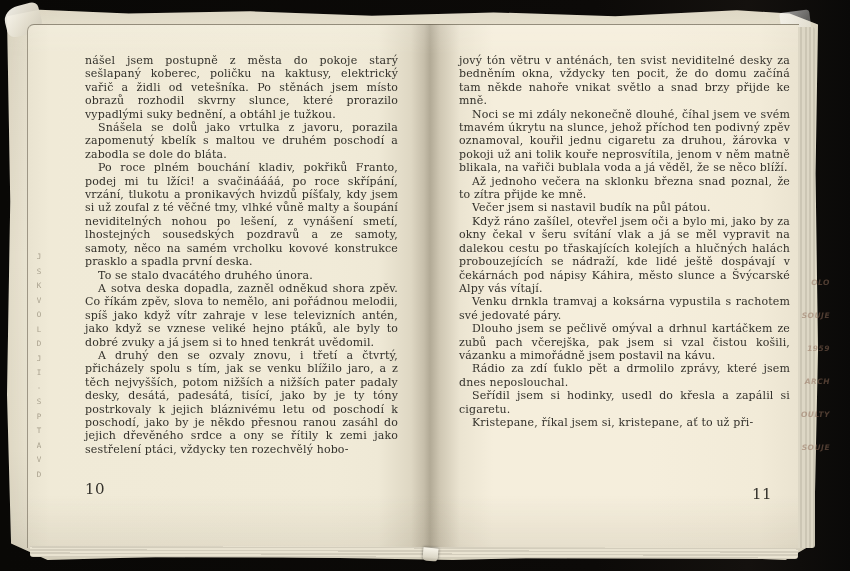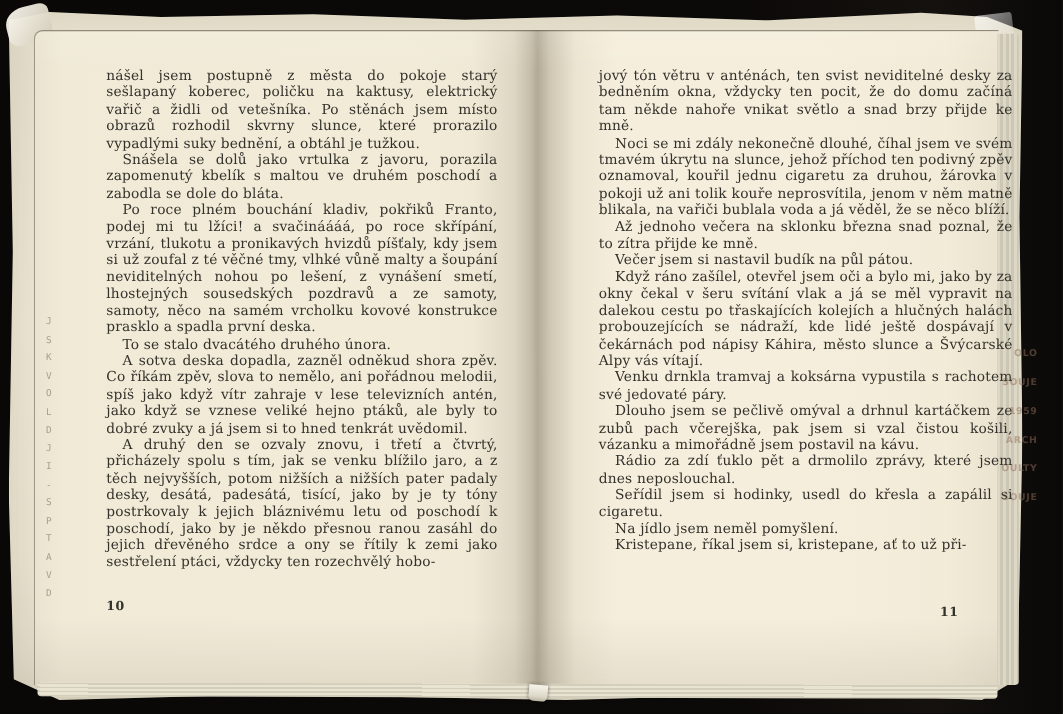--- a/index.html
+++ b/index.html
@@ -51,38 +51,38 @@
     border-radius:0 0 4px 4px;transform:rotate(5deg);
     box-shadow:0 0 3px rgba(0,0,0,.6);
   }
   
   .text-col{
     position:absolute;top:54px;text-align:justify;
     font-size:11px;line-height:13.4px;color:#33312b;
     letter-spacing:.15px;
   }
   .left-col{left:85px;width:313px;}
-  .right-col{left:459px;width:331px;margin-left:20px;}
+  .right-col{left:459px;width:331px;}
   .text-col p{margin:0;text-indent:13px;}
   .text-col p:first-child{text-indent:0;}
-  .pagenum{position:absolute;font-size:10px;font-weight:bold;color:#34322c;letter-spacing:.5px;}
+  .pagenum{position:absolute;font-size:15px;font-weight:normal;color:#34322c;letter-spacing:.5px;}
   .pn-left{left:85px;top:480px;}
   .pn-right{left:752px;top:485px;}
   
   .edge-letters{
     position:absolute;left:33px;top:252px;width:12px;
     display:flex;flex-direction:column;gap:5.5px;align-items:center;
     font-family:"DejaVu Sans Mono", monospace;font-size:7.5px;
     color:rgba(110,100,80,.55);filter:blur(.4px);
   }
   .right-edge-text{
     position:absolute;left:796px;top:278px;width:34px;
-    display:flex;flex-direction:column;gap:14px;align-items:flex-end;
+    display:flex;flex-direction:column;gap:24px;align-items:flex-end;
     font-family:"DejaVu Sans", sans-serif;font-size:7.5px;font-weight:bold;
-    color:rgba(145,110,90,.5);filter:blur(.6px);letter-spacing:.5px;
+    color:rgba(145,110,90,.5);filter:blur(.6px);letter-spacing:.5px;font-style:italic;
   }
 </style>
 </head>
 <body>
 
 <div class="photo">
 
   <div class="jacket"></div>
   <div class="crumple"></div>
   <div class="fold-highlight"></div>
@@ -135,19 +135,18 @@
   <div class="text-col right-col">
       <p>jový tón větru v anténách, ten svist neviditelné desky za bedněním okna, vždycky ten pocit, že do domu začíná tam někde nahoře vnikat světlo a snad brzy přijde ke mně.</p>
       <p>Noci se mi zdály nekonečně dlouhé, číhal jsem ve svém tmavém úkrytu na slunce, jehož příchod ten podivný zpěv oznamoval, kouřil jednu cigaretu za druhou, žárovka v pokoji už ani tolik kouře neprosvítila, jenom v něm matně blikala, na vařiči bublala voda a já věděl, že se něco blíží.</p>
       <p>Až jednoho večera na sklonku března snad poznal, že to zítra přijde ke mně.</p>
       <p>Večer jsem si nastavil budík na půl pátou.</p>
       <p>Když ráno zašílel, otevřel jsem oči a bylo mi, jako by za okny čekal v šeru svítání vlak a já se měl vypravit na dalekou cestu po třaskajících kolejích a hlučných halách probouzejících se nádraží, kde lidé ještě dospávají v čekárnách pod nápisy Káhira, město slunce a Švýcarské Alpy vás vítají.</p>
       <p>Venku drnkla tramvaj a koksárna vypustila s rachotem své jedovaté páry.</p>
       <p>Dlouho jsem se pečlivě omýval a drhnul kartáčkem ze zubů pach včerejška, pak jsem si vzal čistou košili, vázanku a mimořádně jsem postavil na kávu.</p>
       <p>Rádio za zdí ťuklo pět a drmolilo zprávy, které jsem dnes neposlouchal.</p>
       <p>Seřídil jsem si hodinky, usedl do křesla a zapálil si cigaretu.</p>
-      <p>Na jídlo jsem neměl pomyšlení.</p>
       <p>Kristepane, říkal jsem si, kristepane, ať to už při-</p>
     </div>
 
   <div class="pagenum pn-right">11</div>
 
 </div>
 
 </body></html>

